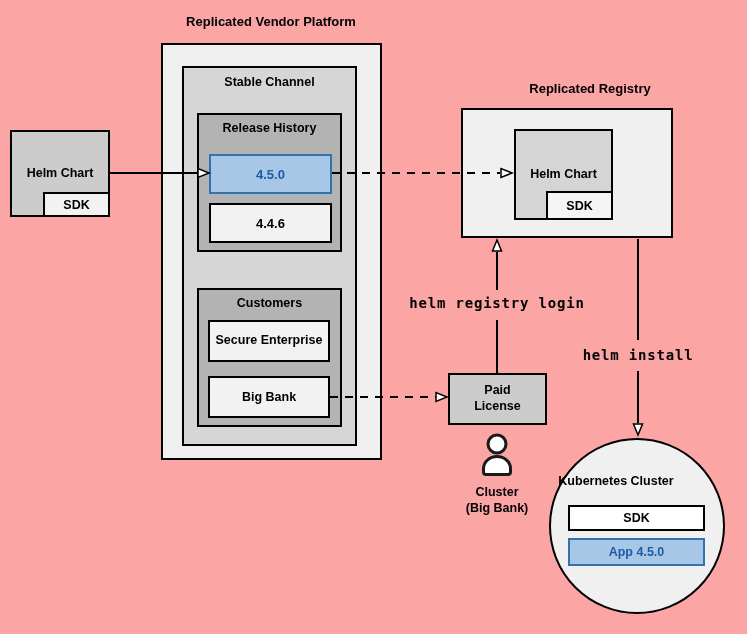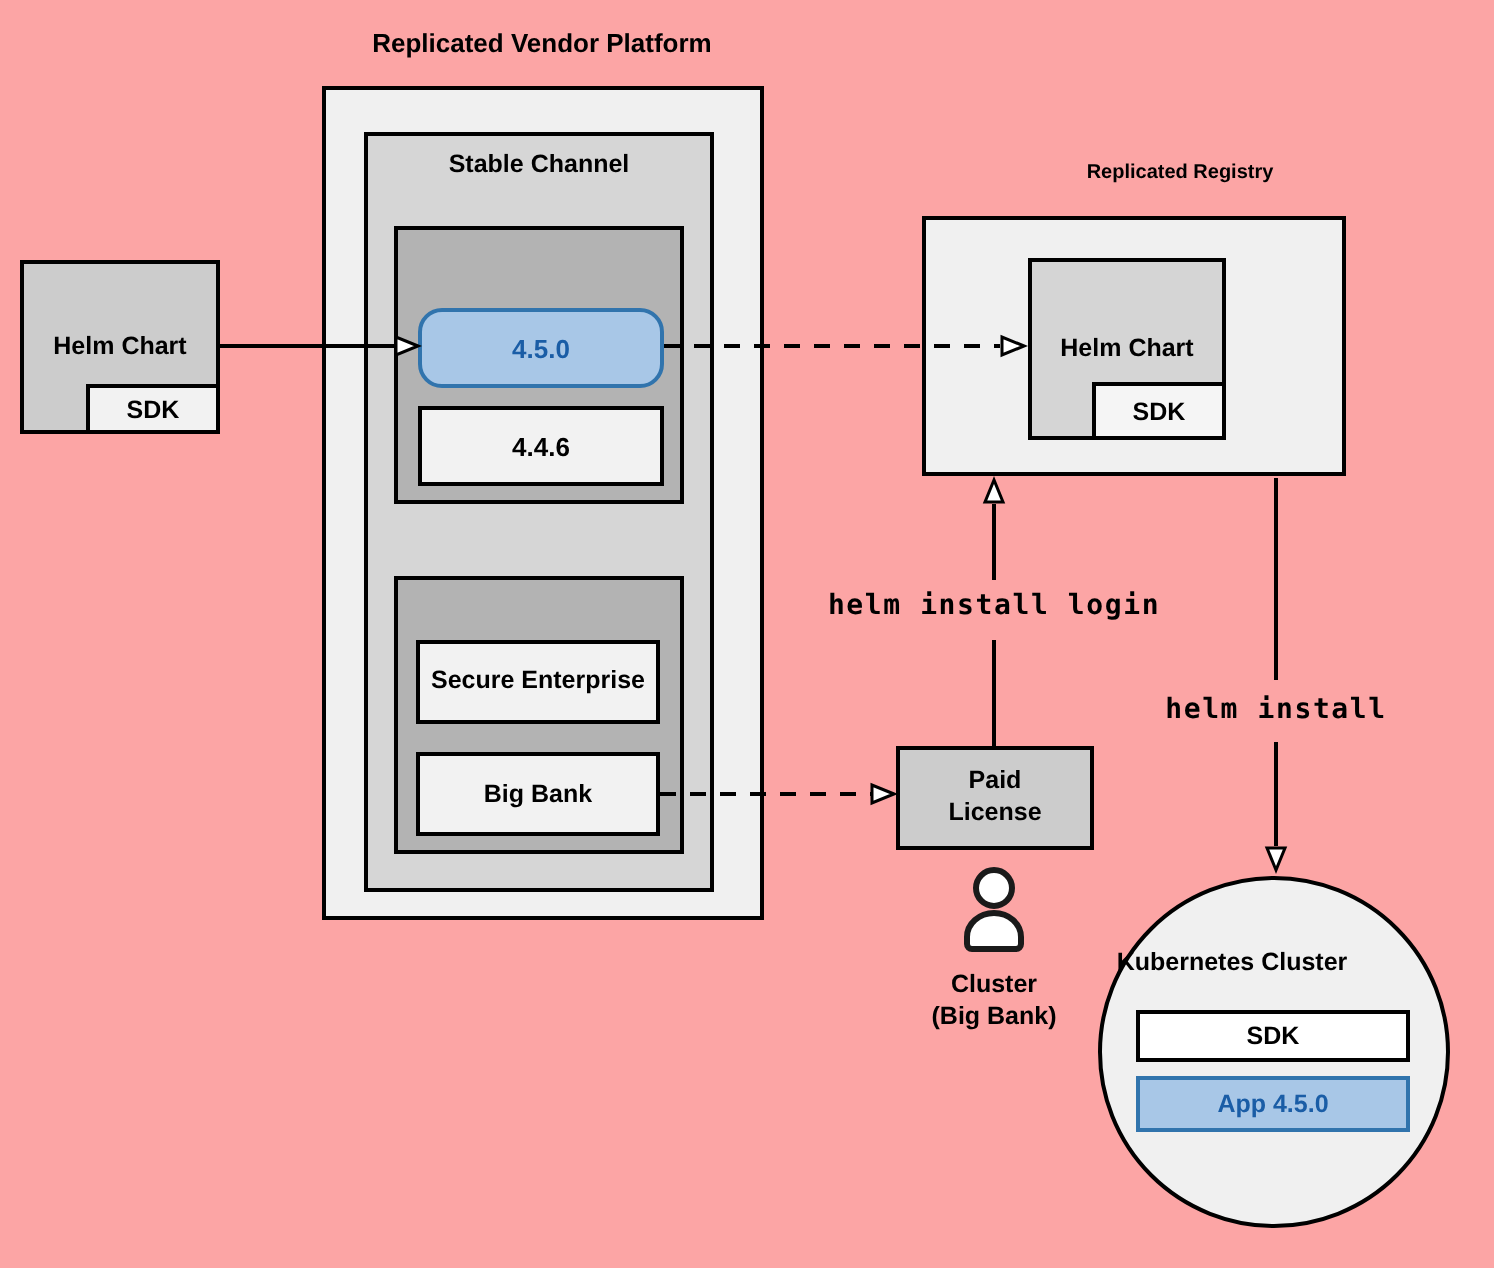--- a/index.html
+++ b/index.html
@@ -29,21 +29,21 @@
   #secure-box{left:208px;top:320px;width:122px;height:42px;background:#f2f2f2;font-size:12.5px;text-align:center;line-height:1.25;}
   #bigbank-box{left:208px;top:376px;width:122px;height:42px;background:#f2f2f2;font-size:12.5px;}
 
   
   #source-box{left:10px;top:130px;width:100px;height:87px;background:#cccccc;}
   #source-label{left:10px;top:166px;width:100px;font-size:12.5px;}
   #source-sdk{left:43px;top:192px;width:67px;height:25px;background:#f2f2f2;font-size:12.5px;}
 
   
   #registry-box{left:461px;top:108px;width:212px;height:130px;background:#f0f0f0;}
-  #registry-title{left:490px;top:81px;width:200px;font-size:10px;}
+  #registry-title{left:490px;top:81px;width:200px;font-size:13px;}
   #registry-helm{left:514px;top:129px;width:99px;height:91px;background:#d5d5d5;}
   #registry-helm-label{left:514px;top:167px;width:99px;font-size:12.5px;}
   #registry-sdk{left:546px;top:191px;width:67px;height:29px;background:#f5f5f5;font-size:12.5px;}
 
   
   #license-box{left:448px;top:373px;width:99px;height:52px;background:#cccccc;flex-direction:column;font-size:12.5px;line-height:1.25;}
   #customer-caption{left:437px;top:484px;width:120px;font-size:12.5px;line-height:1.3;}
 
   
   #cmd-login{left:397px;top:295px;width:200px;}
@@ -62,25 +62,27 @@
 
 <div id="canvas">
 
   <div class="lbl" id="platform-title">Replicated Vendor Platform</div>
   <div class="box" id="platform-box"></div>
 
   <div class="box" id="stable-box"></div>
   <div class="lbl" id="stable-label">Stable Channel</div>
 
   <div class="box" id="history-box"></div>
+  <div class="lbl" id="history-label">Release History</div>
 
-  <div class="box cbox" id="v450" style="background: rgb(168, 199, 231); border-color: rgb(49, 116, 173); color: rgb(26, 93, 166); border-radius: 12px;">4.5.0</div>
+  <div class="box cbox" id="v450" style="background: rgb(168, 199, 231); border-color: rgb(49, 116, 173); color: rgb(26, 93, 166);">4.5.0</div>
   <div class="box cbox" id="v446">4.4.6</div>
 
   <div class="box" id="customers-box"></div>
+  <div class="lbl" id="customers-label">Customers</div>
   <div class="box cbox" id="bigbank-box">Big Bank</div>
   <div class="box cbox" id="secure-box">Secure Enterprise</div>
 
   <div class="box" id="source-box"></div>
   <div class="lbl" id="source-label">Helm Chart</div>
   <div class="box cbox" id="source-sdk">SDK</div>
 
   <div class="lbl" id="registry-title">Replicated Registry</div>
   <div class="box" id="registry-box"></div>
   <div class="box" id="registry-helm"></div>
@@ -89,21 +91,21 @@
 
   <div class="box cbox" id="license-box">
     <span>Paid</span>
     <span>License</span>
   </div>
   <div class="lbl" id="customer-caption">
     <span>Cluster</span><br>
     <span>(Big Bank)</span>
   </div>
 
-  <div class="mono" id="cmd-login">helm install login</div>
+  <div class="mono" id="cmd-login">helm registry login</div>
   <div class="mono" id="cmd-install">helm install</div>
 
   <div class="box" id="cluster-circle"></div>
   <div class="lbl" id="cluster-title">Kubernetes Cluster</div>
   <div class="box cbox" id="cluster-sdk">SDK</div>
   <div class="box cbox" id="cluster-app" style="background: rgb(168, 199, 231); border-color: rgb(49, 116, 173); color: rgb(26, 93, 166);">App 4.5.0</div>
 
   <svg id="wires" viewBox="0 0 747 634">
 
     <g>

